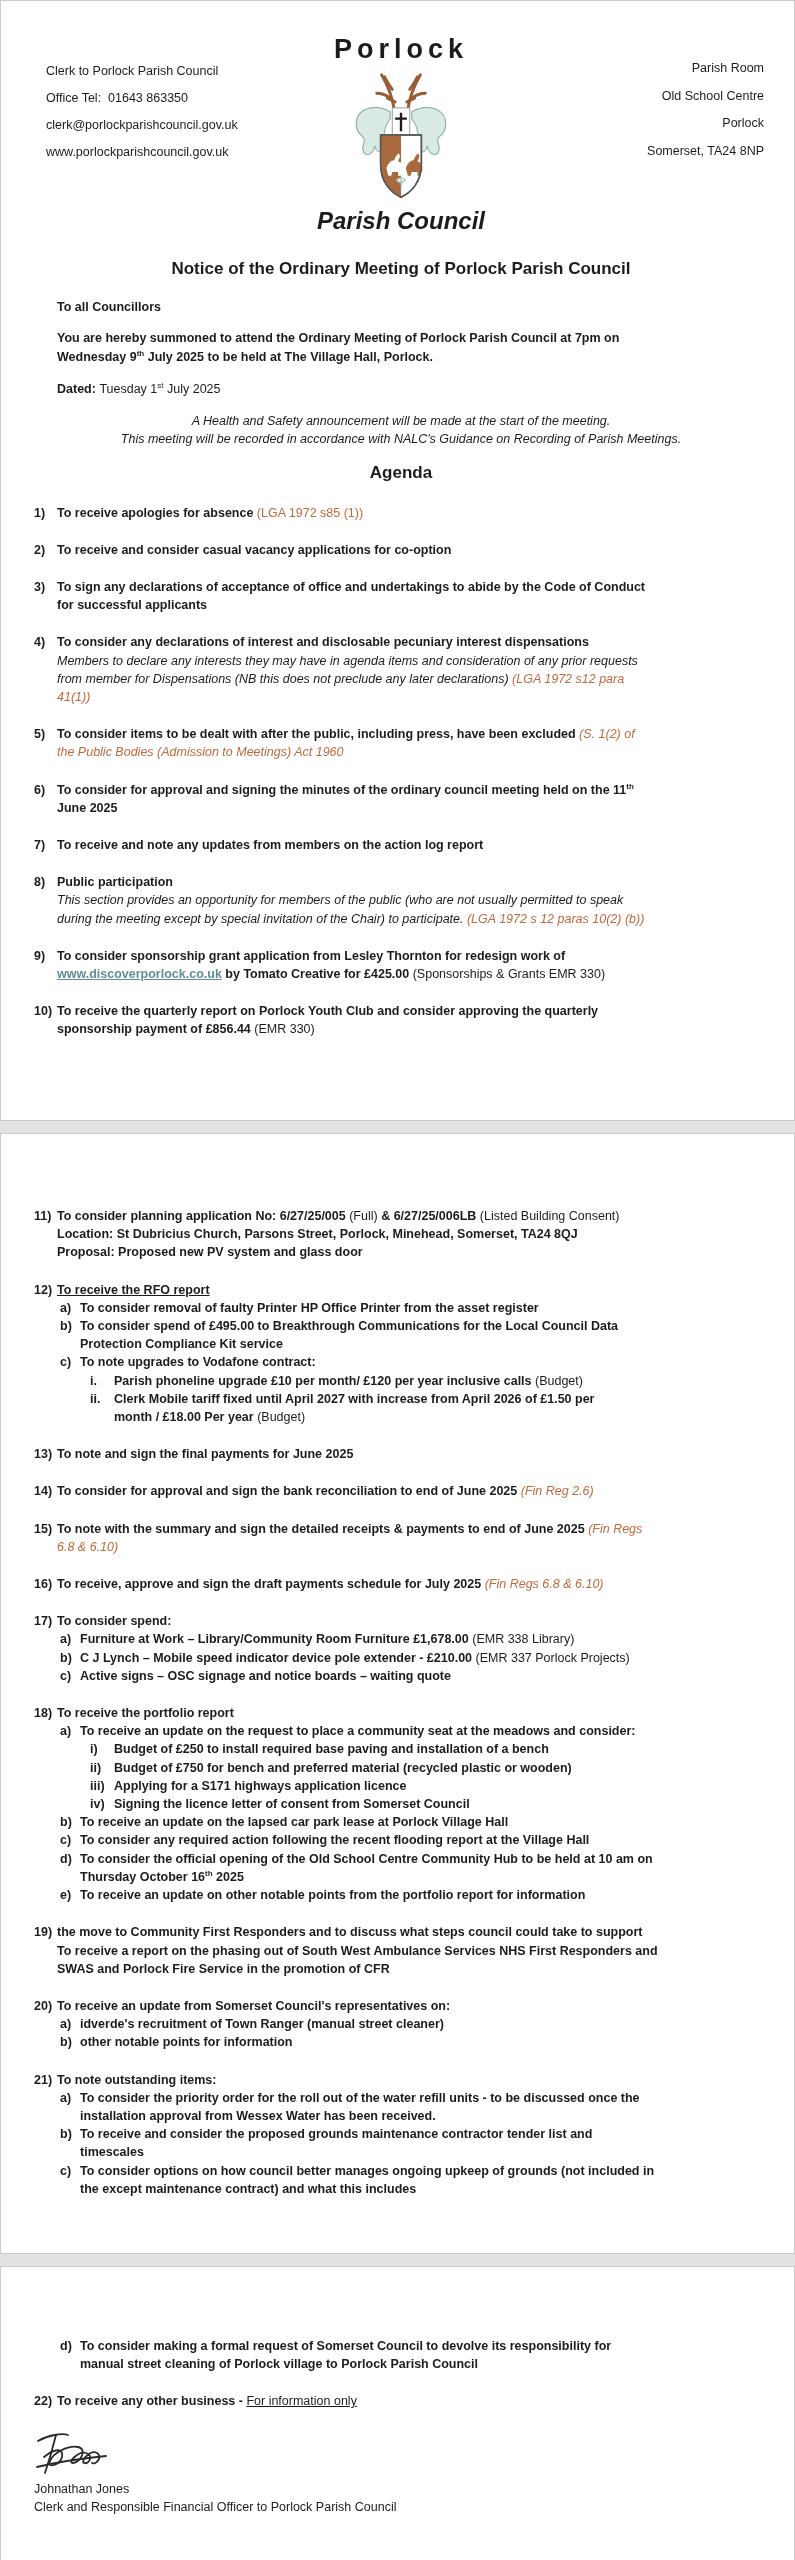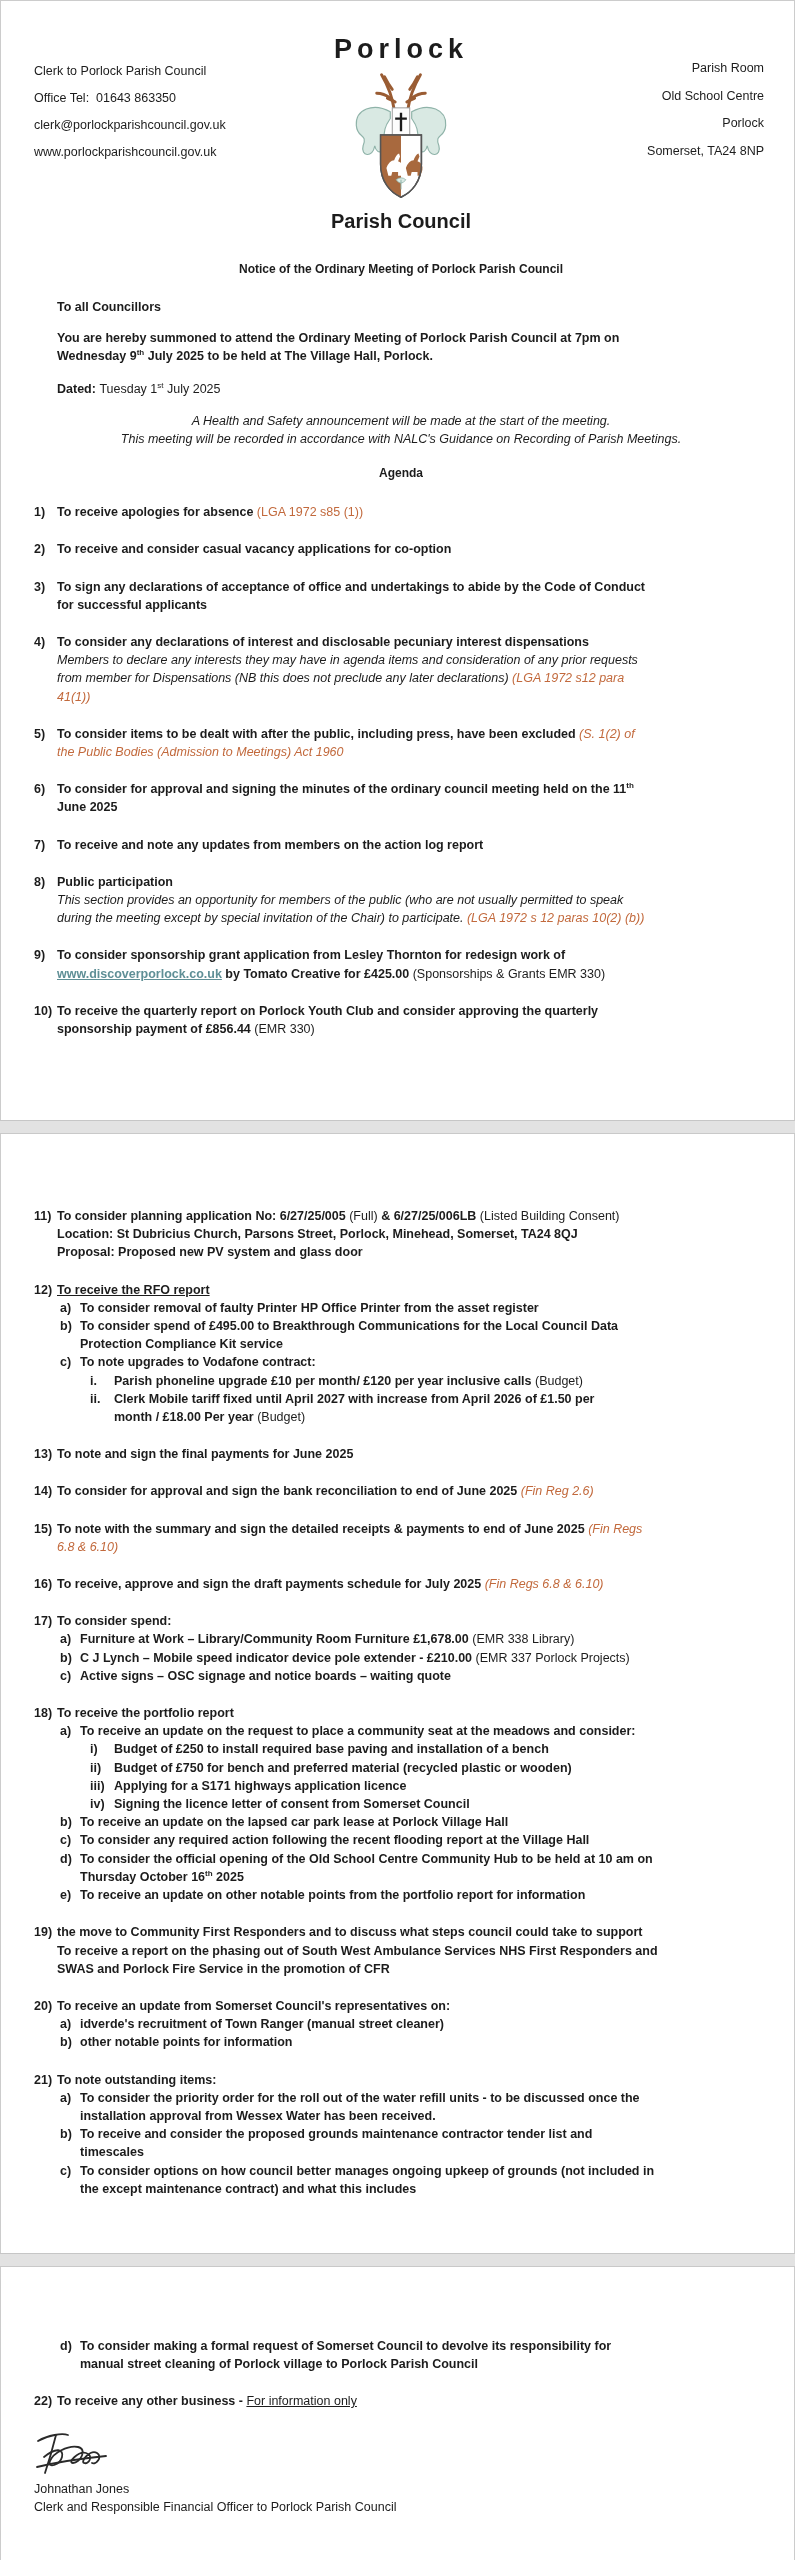--- a/index.html
+++ b/index.html
@@ -4,43 +4,43 @@
 <style>
   html,body{margin:0;padding:0;background:#fff;}
   body{width:795px;font-family:"Liberation Sans","DejaVu Sans",sans-serif;color:#1c1c1c;font-size:12.5px;}
   .page{background:#fff;box-sizing:border-box;overflow:hidden;border-left:1px solid #cccccc;border-right:1px solid #cccccc;padding:0 26px 0 33px;}
   #page1{height:1120px;border-top:1px solid #cccccc;}
   #page2{height:1119px;padding-top:73px;}
   #page3{height:293px;padding-top:70px;}
   .page-break{height:14px;background:#e2e2e2;border-top:1px solid #c6c6c6;border-bottom:1px solid #c9c9c9;box-sizing:border-box;}
   
   .letterhead{position:relative;height:252px;}
-  .lh-left{position:absolute;left:0;top:57px;line-height:27px;}
+  .lh-left{position:absolute;left:12px;top:57px;line-height:27px;}
   .lh-right{position:absolute;right:4px;top:54px;line-height:27.5px;text-align:right;}
   .lh-center{position:absolute;left:50%;transform:translateX(-50%);top:32px;text-align:center;width:320px;}
   .lh-title{font-size:27px;font-weight:700;letter-spacing:5px;line-height:32px;}
-  .lh-sub{font-size:20px;font-weight:700;line-height:28px;margin-top:2px;}
+  .lh-sub{font-size:24px;font-weight:700;line-height:28px;margin-top:2px;font-style:italic;}
   .crest{margin:4px auto 0 auto;display:block;}
   
   .row{position:relative;}
   .line{line-height:18.2px;white-space:nowrap;}
   .row .marker{position:absolute;font-weight:700;line-height:18.2px;}
   .ind0 .marker{left:0;}    .ind0 .content{padding-left:23px;}
   .ind1 .marker{left:26px;} .ind1 .content{padding-left:46px;}
   .ind2 .marker{left:56px;} .ind2 .content{padding-left:80px;}
   .row.center .content{padding-left:0;text-align:center;}
   
   .s-b{font-weight:700;}
   .s-r{font-weight:400;}
   .s-i{font-style:italic;font-weight:400;}
   .s-o{color:#c2693c;font-weight:400;}
   .s-oi{color:#c2693c;font-style:italic;font-weight:400;}
   .s-l{color:#5f8f96;font-weight:700;text-decoration:underline;cursor:pointer;}
   .s-u{font-weight:400;text-decoration:underline;}
-  .s-h{font-weight:700;font-size:12px;line-height:20px;}
+  .s-h{font-weight:700;font-size:17px;line-height:20px;}
   .s-bsup{font-weight:700;vertical-align:super;font-size:8px;line-height:0;}
   .s-rsup{font-weight:400;vertical-align:super;font-size:8px;line-height:0;}
   .sig-block{margin-top:14px;}
   .sig-name{line-height:18.2px;}
   .sig-role{line-height:18.2px;}
 </style>
 </head>
 <body>
 
 <div class="page" id="page1">

